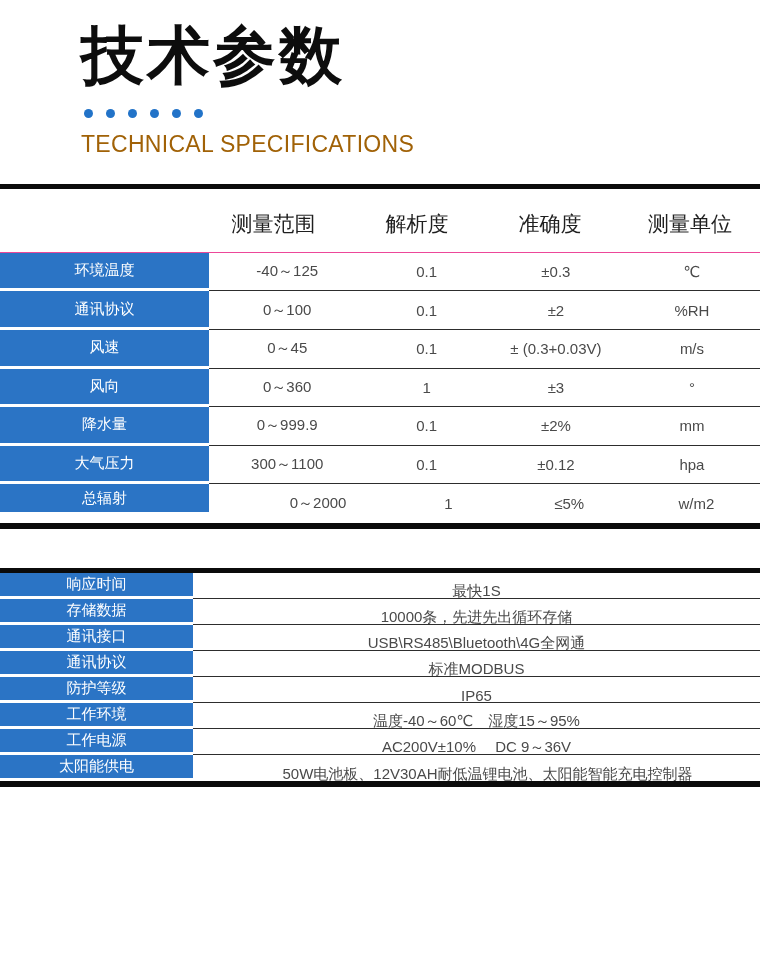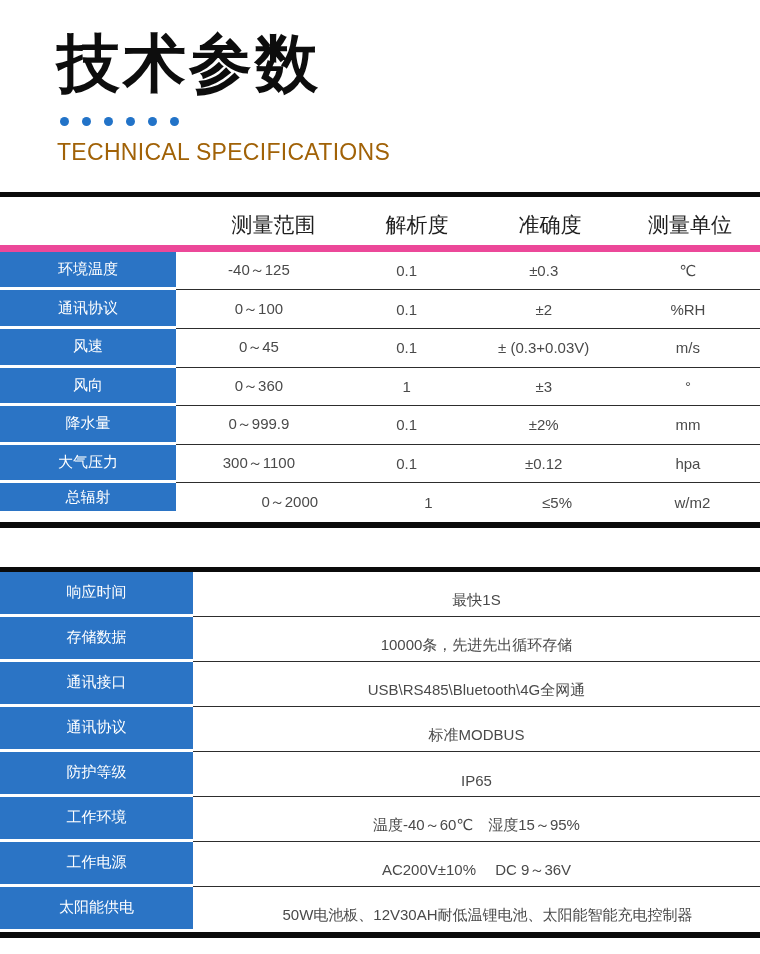--- a/index.html
+++ b/index.html
@@ -3,64 +3,64 @@
 <meta charset="utf-8">
 <style>
   * { margin:0; padding:0; box-sizing:border-box; }
   html,body { background:#ffffff; }
   .page {
     width:760px; height:954px; background:#ffffff; overflow:hidden;
     font-family:"Liberation Sans","DejaVu Sans",sans-serif;
     position:relative;
   }
   
-  .hdr { padding:24px 0 0 57px; }
+  .hdr { padding:16px 0 0 57px;margin-left:24px; }
   .hdr-title {
     font-size:63px; font-weight:900; color:#0d0d0d;
     letter-spacing:3px; line-height:1.25;
   }
   .hdr-dots { display:flex; gap:13px; margin:14px 0 0 3px; }
   .hdr-dot { width:9px; height:9px; border-radius:50%; background:#2273c8; }
   .hdr-sub {
     margin-top:13px; font-size:23px; color:#a16207; font-weight:400;
     letter-spacing:0.3px;
   }
   
   .t1 {
     margin-top:26px; width:760px;
     border-top:5px solid #0b0b0b; border-bottom:6px solid #0b0b0b;
   }
-  .t1-head { display:flex; height:55px; border-bottom:7px solid #ec4899;align-items:center; }
+  .t1-head { display:flex; height:64px; border-bottom:1px solid #ec4899;align-items:center; }
   .t1-head-spacer { width:193px; }
   .t1-head-cols, .t1-vals {
     flex:1; display:grid; grid-template-columns:1.15fr 0.9fr 1fr 1fr;
   }
   .t1-head-cols .hcell {
     display:flex; align-items:center; justify-content:center;
     font-size:21px; color:#1f1f1f; font-weight:500; padding-top:8px;
   }
   .t1-row { display:flex; height:38.6px; }
   .t1-label {
-    width:176px; background:#2b74c5; color:#ffffff; font-size:15px;
+    width:209px; background:#2b74c5; color:#ffffff; font-size:15px;
     display:flex; align-items:center; justify-content:center;
     margin-bottom:3px;
   }
   .t1-row:last-child .t1-label { margin-bottom:11px; }
   .t1-vals { border-bottom:1px solid #2d2d2d; }
   .t1-row:last-child .t1-vals { border-bottom:none;padding-left:36px; }
   .t1-vals .vcell {
     display:flex; align-items:center; justify-content:center;
     font-size:15px; color:#4a4a4a;
   }
   
   .t2 {
     margin-top:39px; width:760px;
     border-top:5px solid #0b0b0b; border-bottom:6px solid #0b0b0b;
   }
-  .t2-row { display:flex; height:45px; }
+  .t2-row { display:flex; height:26px; }
   .t2-label {
     width:193px; background:#2b74c5; color:#ffffff; font-size:15px;
     display:flex; align-items:center; justify-content:center;
     margin-bottom:3px;
   }
   .t2-val {
     flex:1; display:flex; align-items:center; justify-content:center;
     font-size:15px; color:#4a4a4a; border-bottom:1px solid #2d2d2d;
     text-align:center; padding:0 10px;margin-top:13px;
   }

